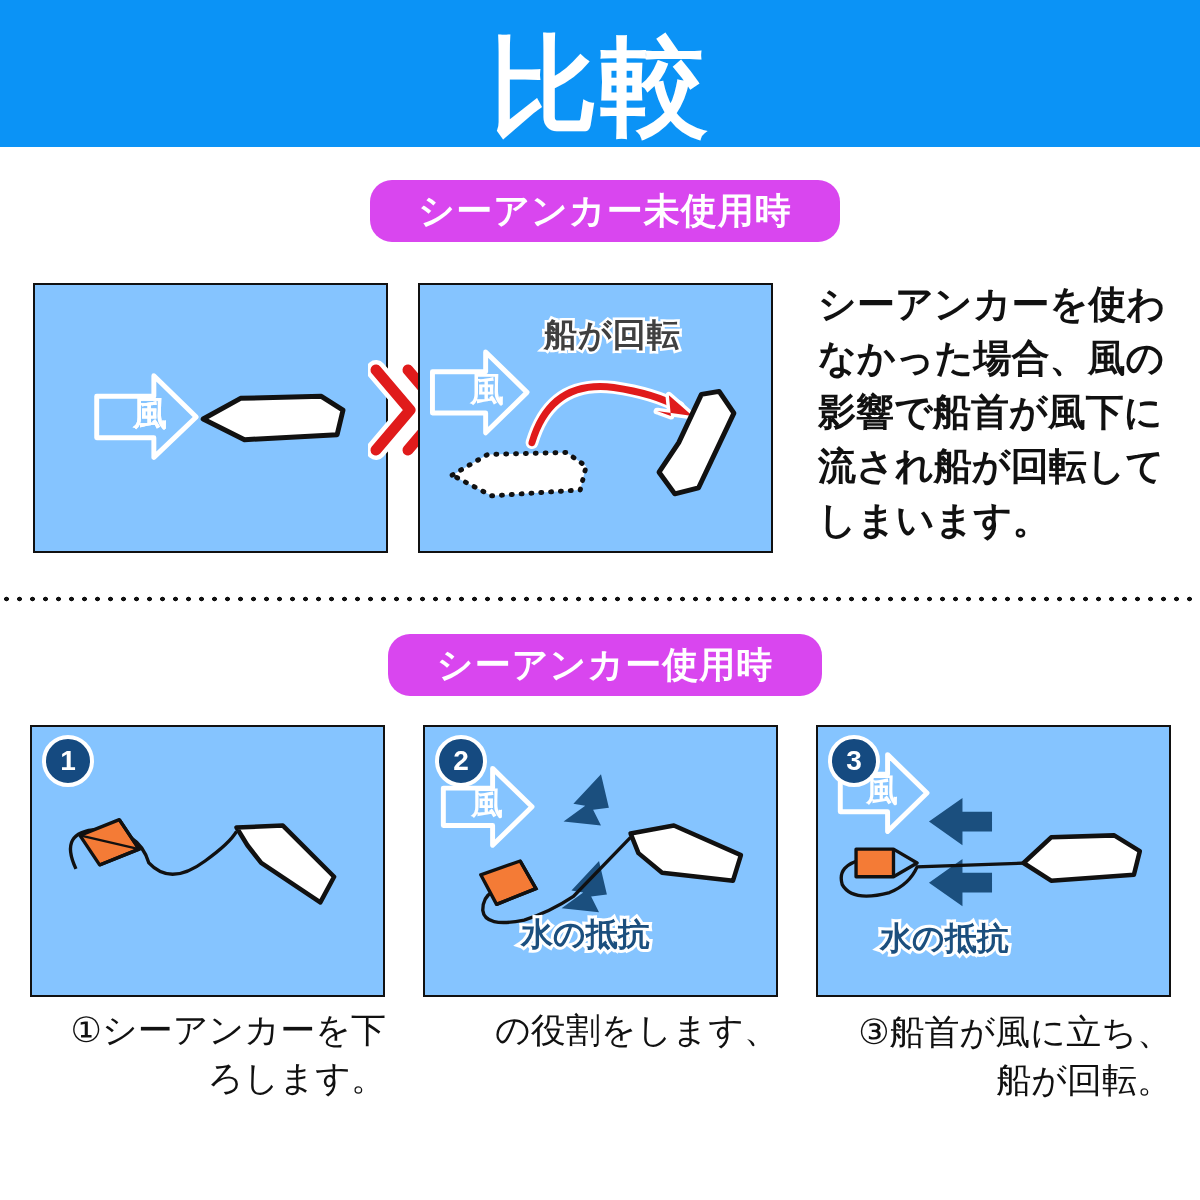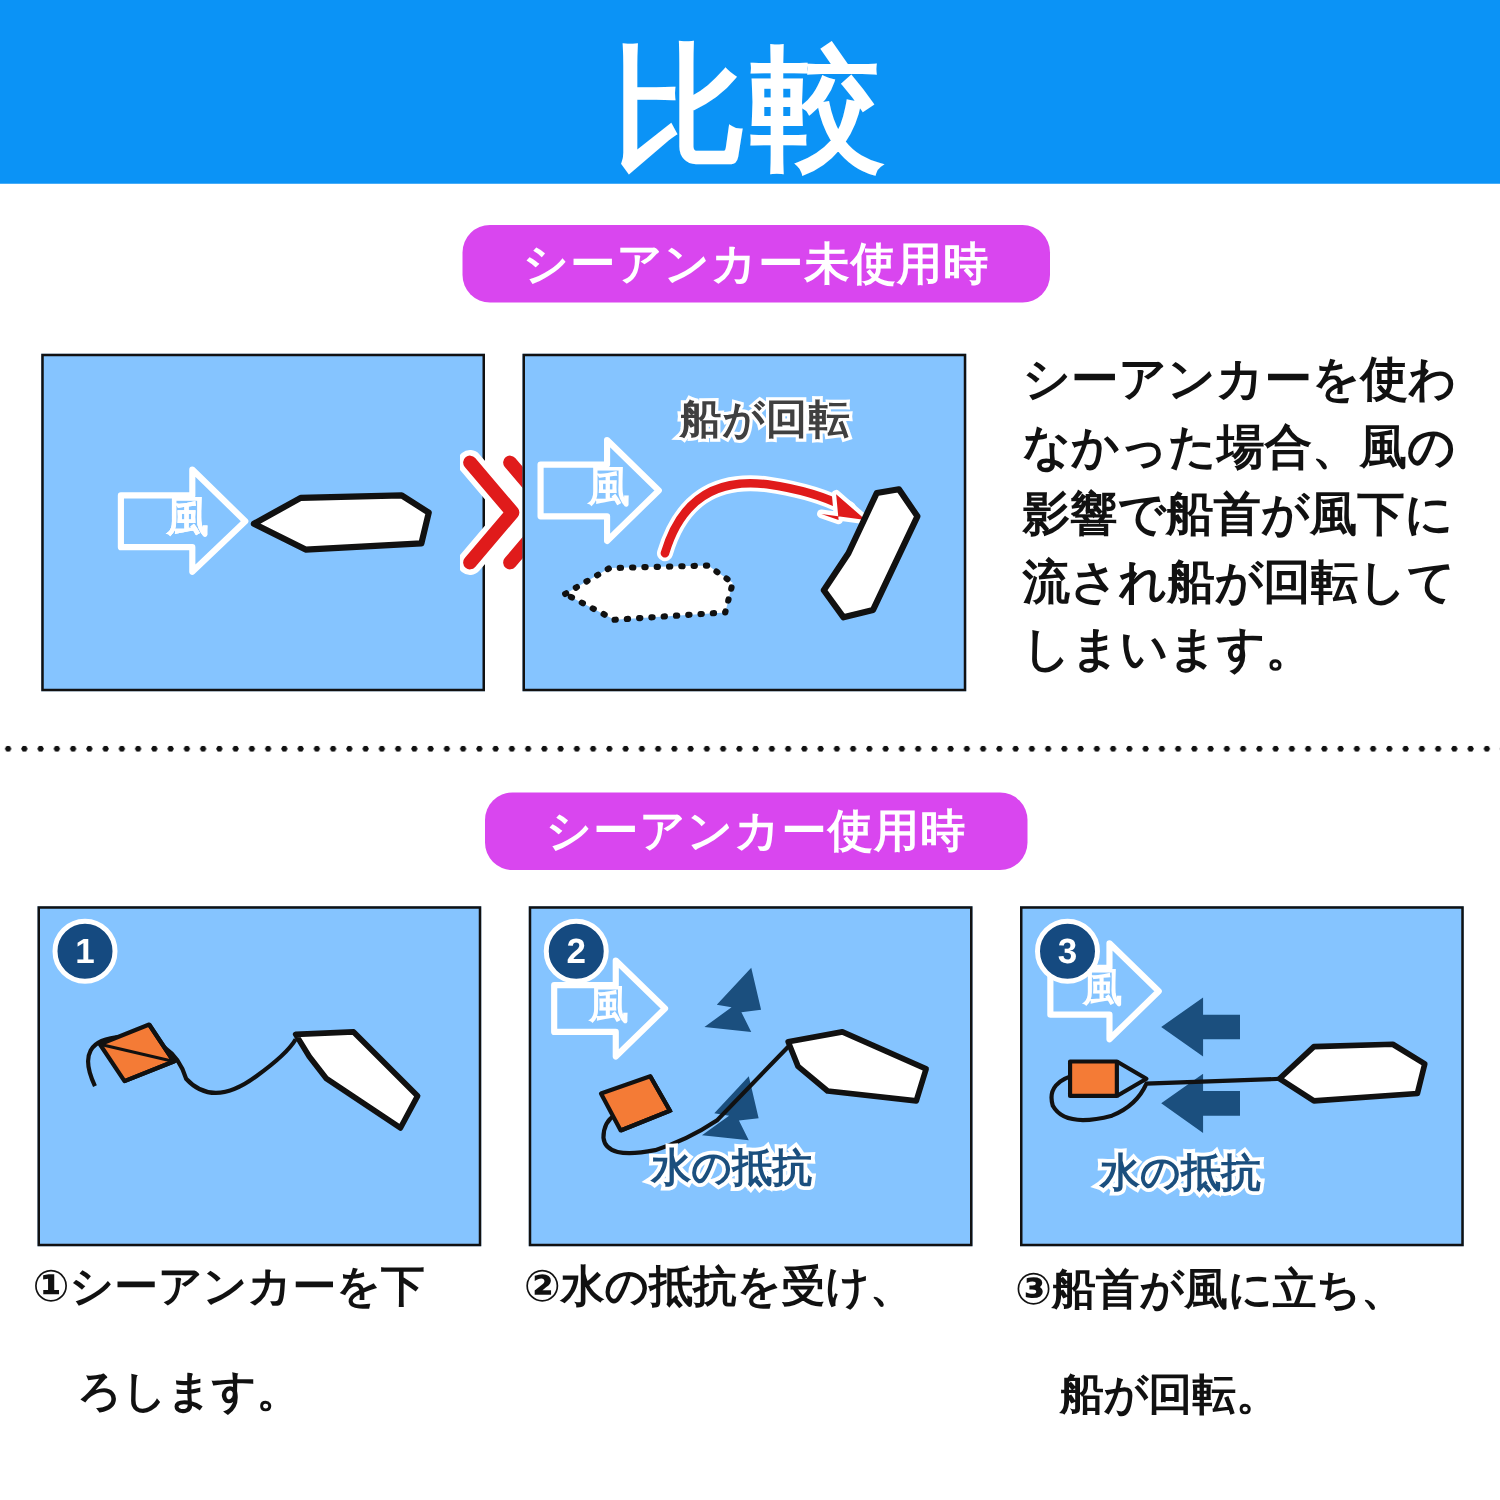--- a/index.html
+++ b/index.html
@@ -66,28 +66,29 @@
   
   .divider{
     position:absolute;left:0px;top:596px;width:1200px;height:6px;
     background-image:radial-gradient(circle,#111 2.2px, rgba(0,0,0,0) 2.6px);
     background-size:13px 6px;background-repeat:repeat-x;
     background-position:left center;
   }
   
   .caption{
     position:absolute;
-    font-size:35px;font-weight:bold;color:#111111;
+    font-size:35px;font-weight:normal;color:#111111;
     line-height:1.38;width:360px;
     text-indent:0;
+    text-align:right;
   }
   #c1{left:26px;top:1006px;}
   #c2{left:419px;top:1006px;}
   #c3{left:812px;top:1008px;}
-  .caption .cont{display:block;padding-left:36px;margin-top:36px;}
+  .caption .cont{display:block;padding-left:36px;}
 </style>
 </head>
 <body>
 
 <div class="banner">
   <div class="banner-title">比較</div>
 </div>
 
 <div class="badge" id="badge1">シーアンカー未使用時</div>
 
@@ -241,18 +242,18 @@
   <div style="position:absolute;left:48px;top:42px;color:#ffffff;font-size:32px;font-weight:bold;">風</div>
   <div style="position:absolute;left:62px;top:190px;color:#1b4f7e;font-size:32px;font-weight:bold;
               -webkit-text-stroke:6px #ffffff;paint-order:stroke fill;white-space:nowrap;">水の抵抗</div>
 </div>
 
 <div class="caption" id="c1">
   <span>①シーアンカーを下</span>
   <span class="cont">ろします。</span>
 </div>
 <div class="caption" id="c2">
-  <span>②水の抵抗を受け、</span>
+  <span>の役割をします、</span>
 </div>
 <div class="caption" id="c3">
   <span>③船首が風に立ち、</span>
   <span class="cont">船が回転。</span>
 </div>
 
 </body></html>

